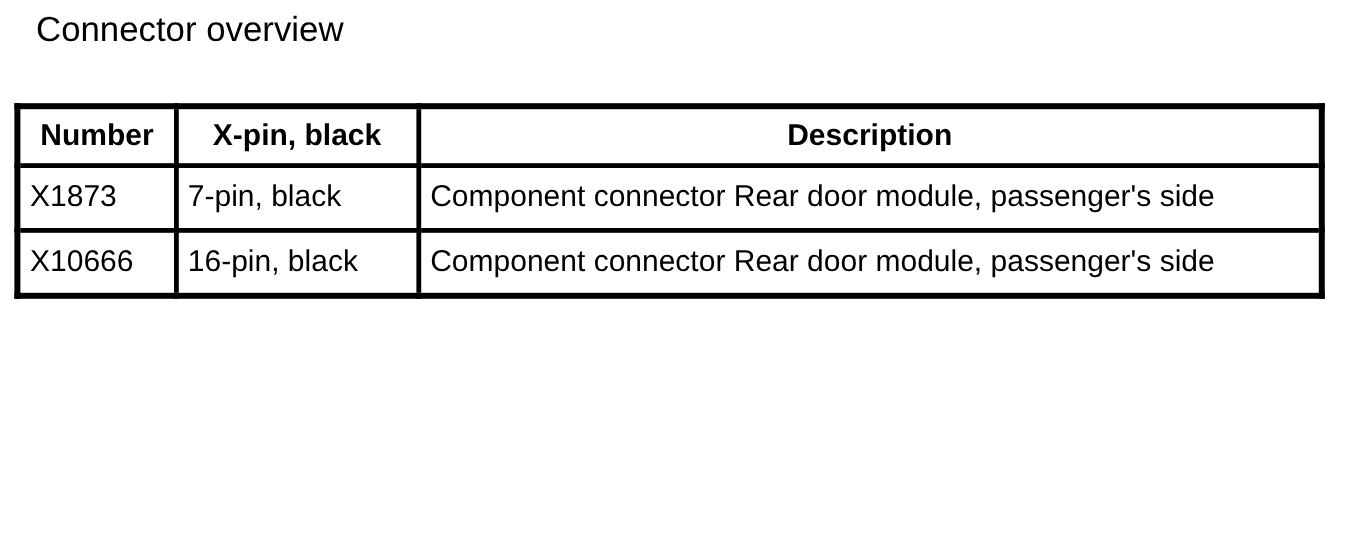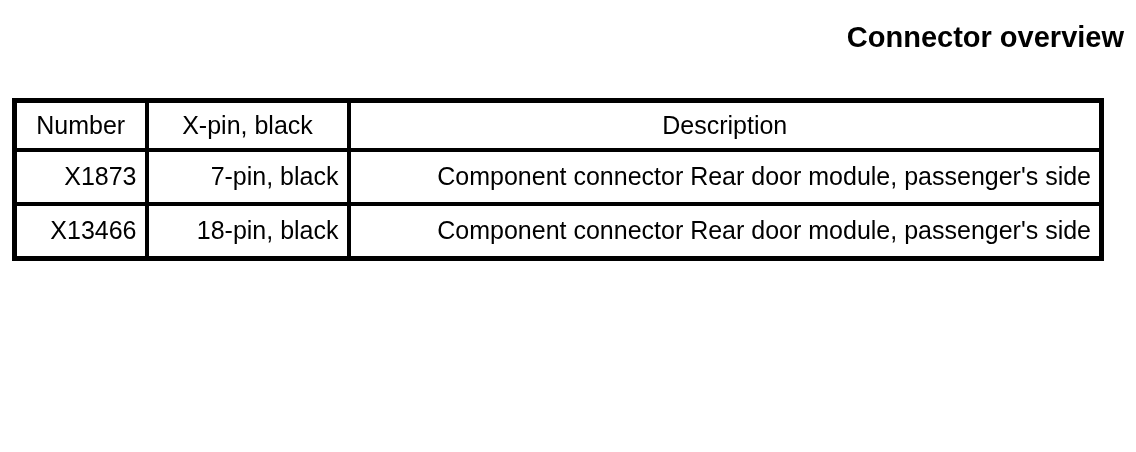--- a/index.html
+++ b/index.html
@@ -10,27 +10,26 @@
     color: #000000;
   }
   .page {
     width: 1136px;
     height: 452px;
     background: #ffffff;
     box-sizing: border-box;
     overflow: hidden;
   }
   .page-title {
-    margin: 12px;
+    margin: 0;
     padding: 10px 0 0 30px;
     font-size: 29px;
-    font-weight: bold;
+    font-weight: normal;
     letter-spacing: 0px;
     line-height: 1.1;
-    text-align: right;
   }
   table.connector-table {
     border-collapse: collapse;
     margin: 44px 0 0 12px;
     width: 1092px;
     table-layout: fixed;
     background: #ffffff;
   }
   table.connector-table th,
   table.connector-table td {
@@ -38,27 +37,27 @@
     font-size: 25px;
     vertical-align: middle;
     background: #ffffff;
     overflow: hidden;
     white-space: nowrap;
   }
   table.connector-table {
     border: 5px solid #000000;
   }
   table.connector-table th {
-    font-weight: normal;
+    font-weight: bold;
     height: 45px;
     padding: 0 4px;
   }
   table.connector-table td {
     font-weight: normal;
-    text-align: right;
+    text-align: left;
     height: 50px;
     padding: 0 8px;
   }
   col.col-number { width: 132px; }
   col.col-pin    { width: 202px; }
   col.col-desc   { width: auto;  }
 </style>
 </head>
 <body>
 
@@ -79,20 +78,20 @@
         <th>Description</th>
       </tr>
     </thead>
     <tbody>
       <tr>
         <td>X1873</td>
         <td>7-pin, black</td>
         <td>Component connector Rear door module, passenger's side</td>
       </tr>
       <tr>
-        <td>X13466</td>
-        <td>18-pin, black</td>
+        <td>X10666</td>
+        <td>16-pin, black</td>
         <td>Component connector Rear door module, passenger's side</td>
       </tr>
     </tbody>
   </table>
 
 </div>
 
 </body></html>

